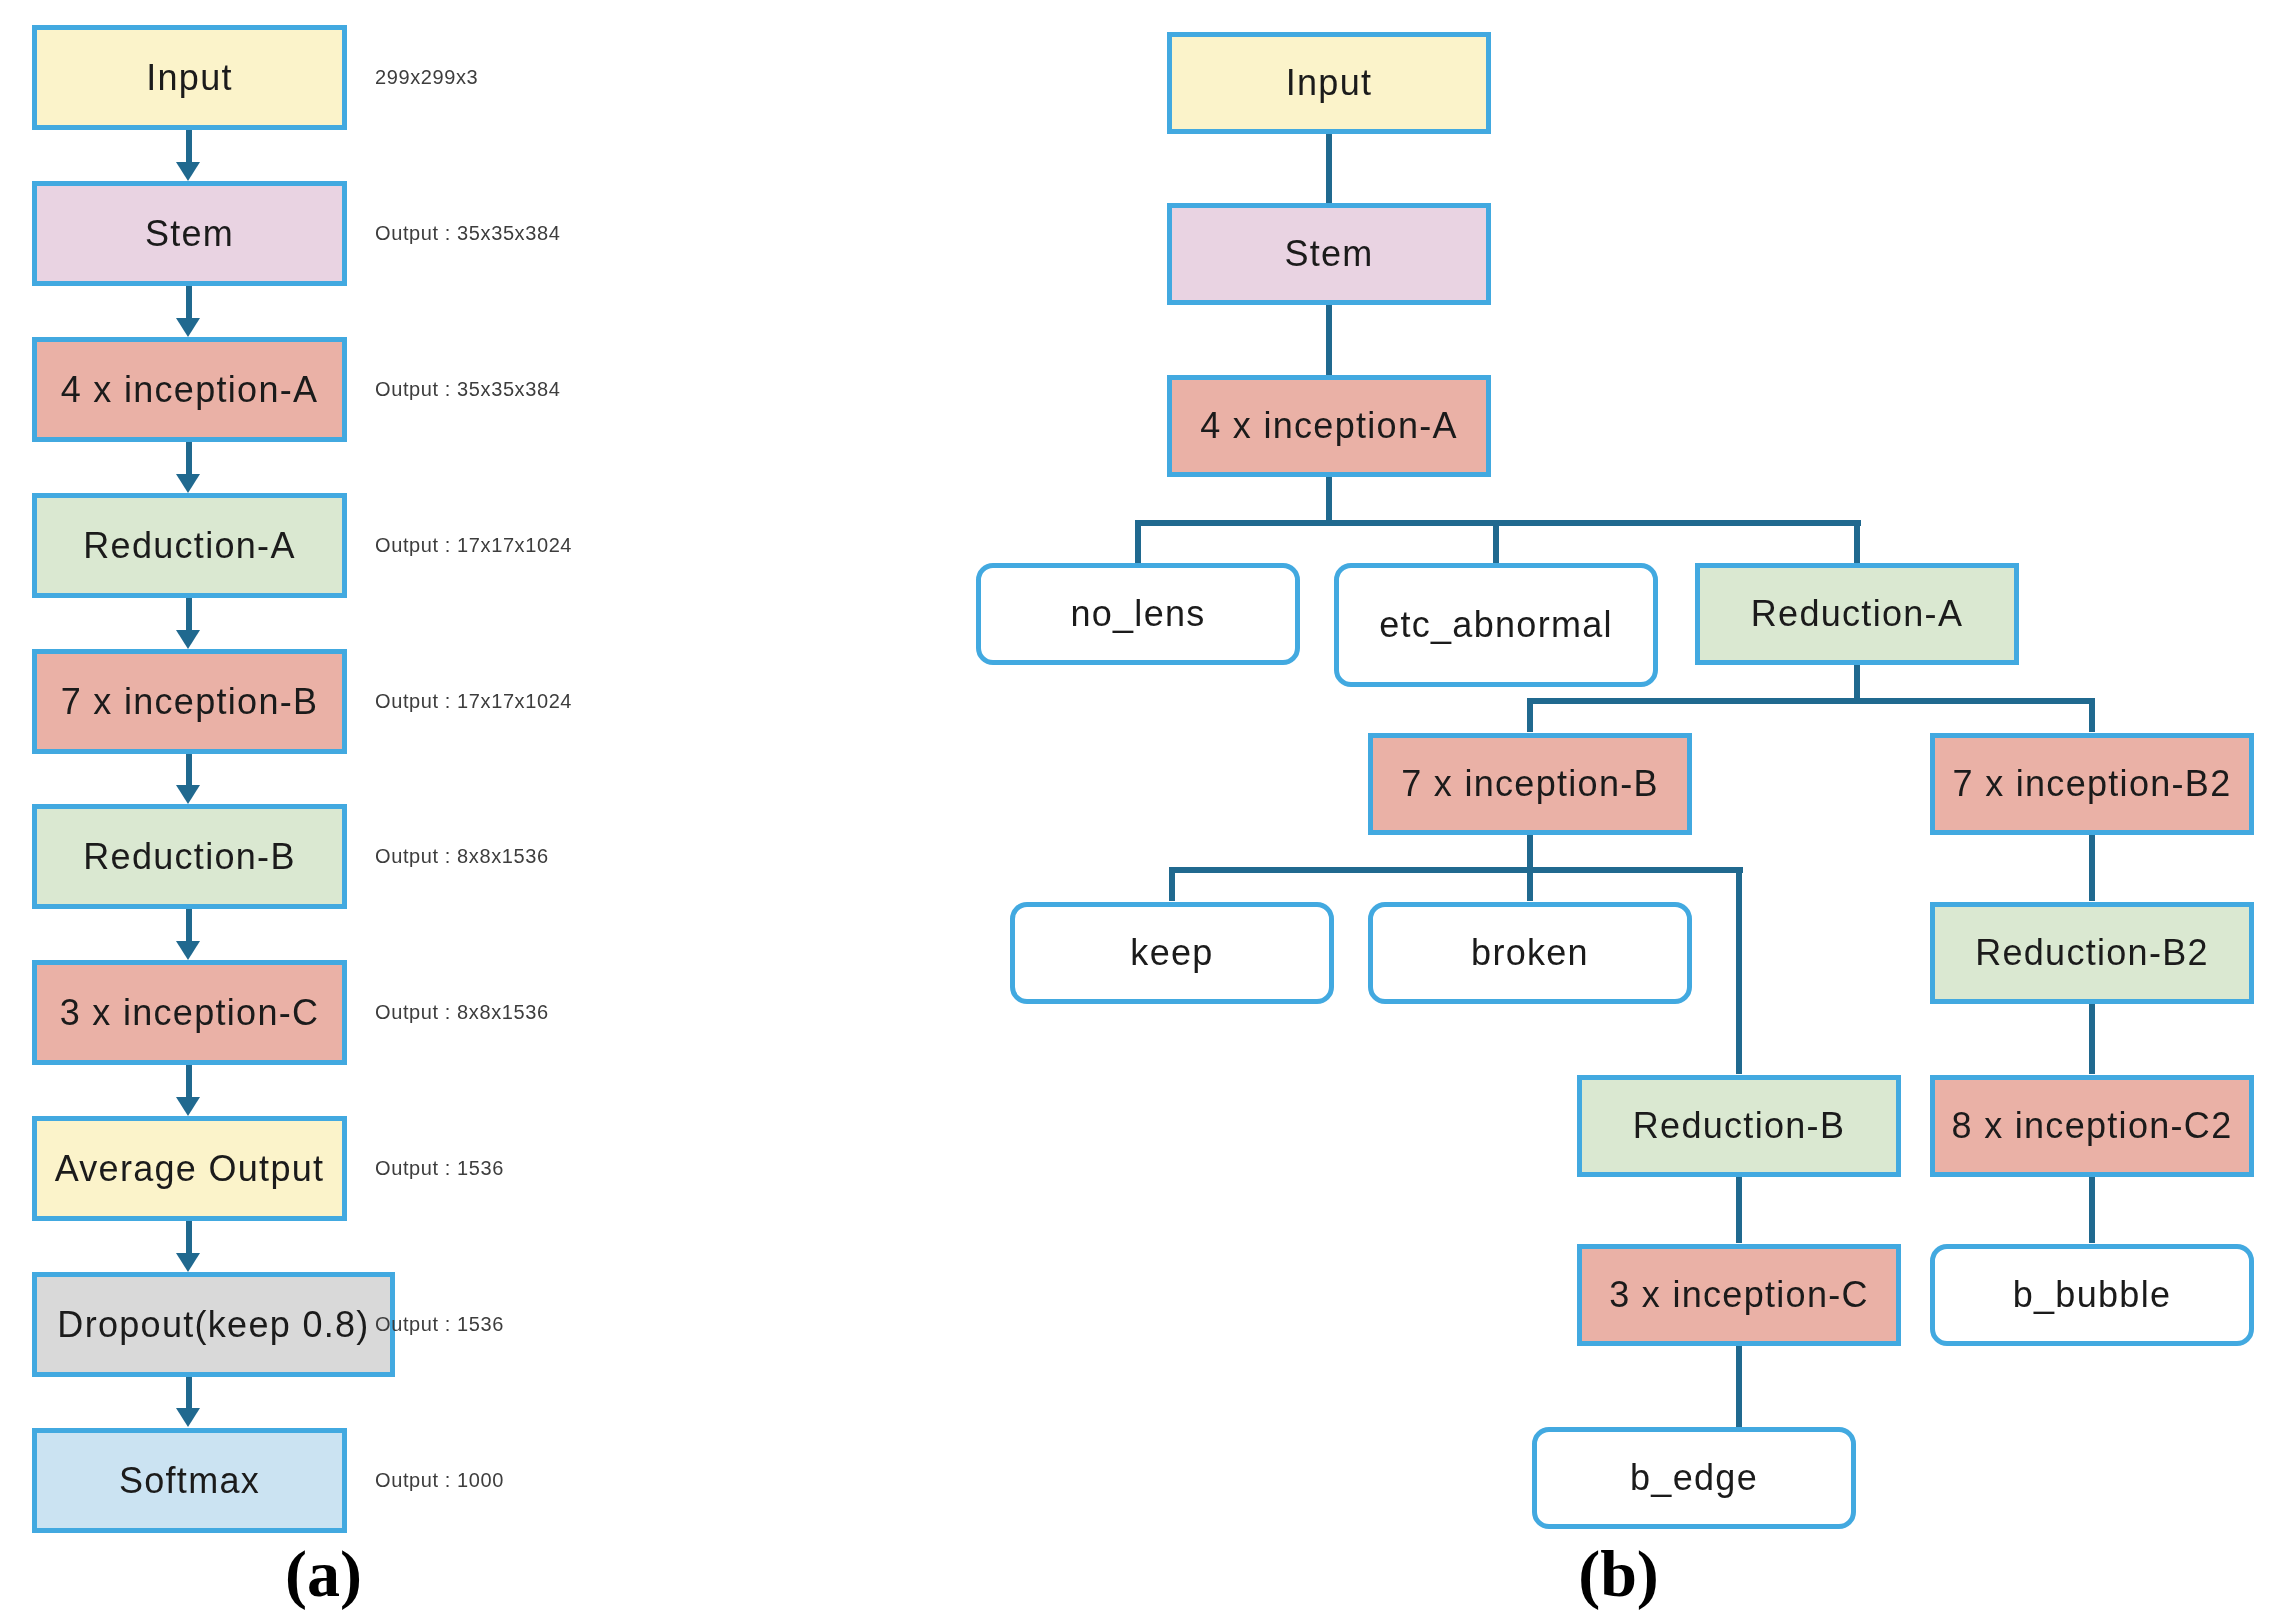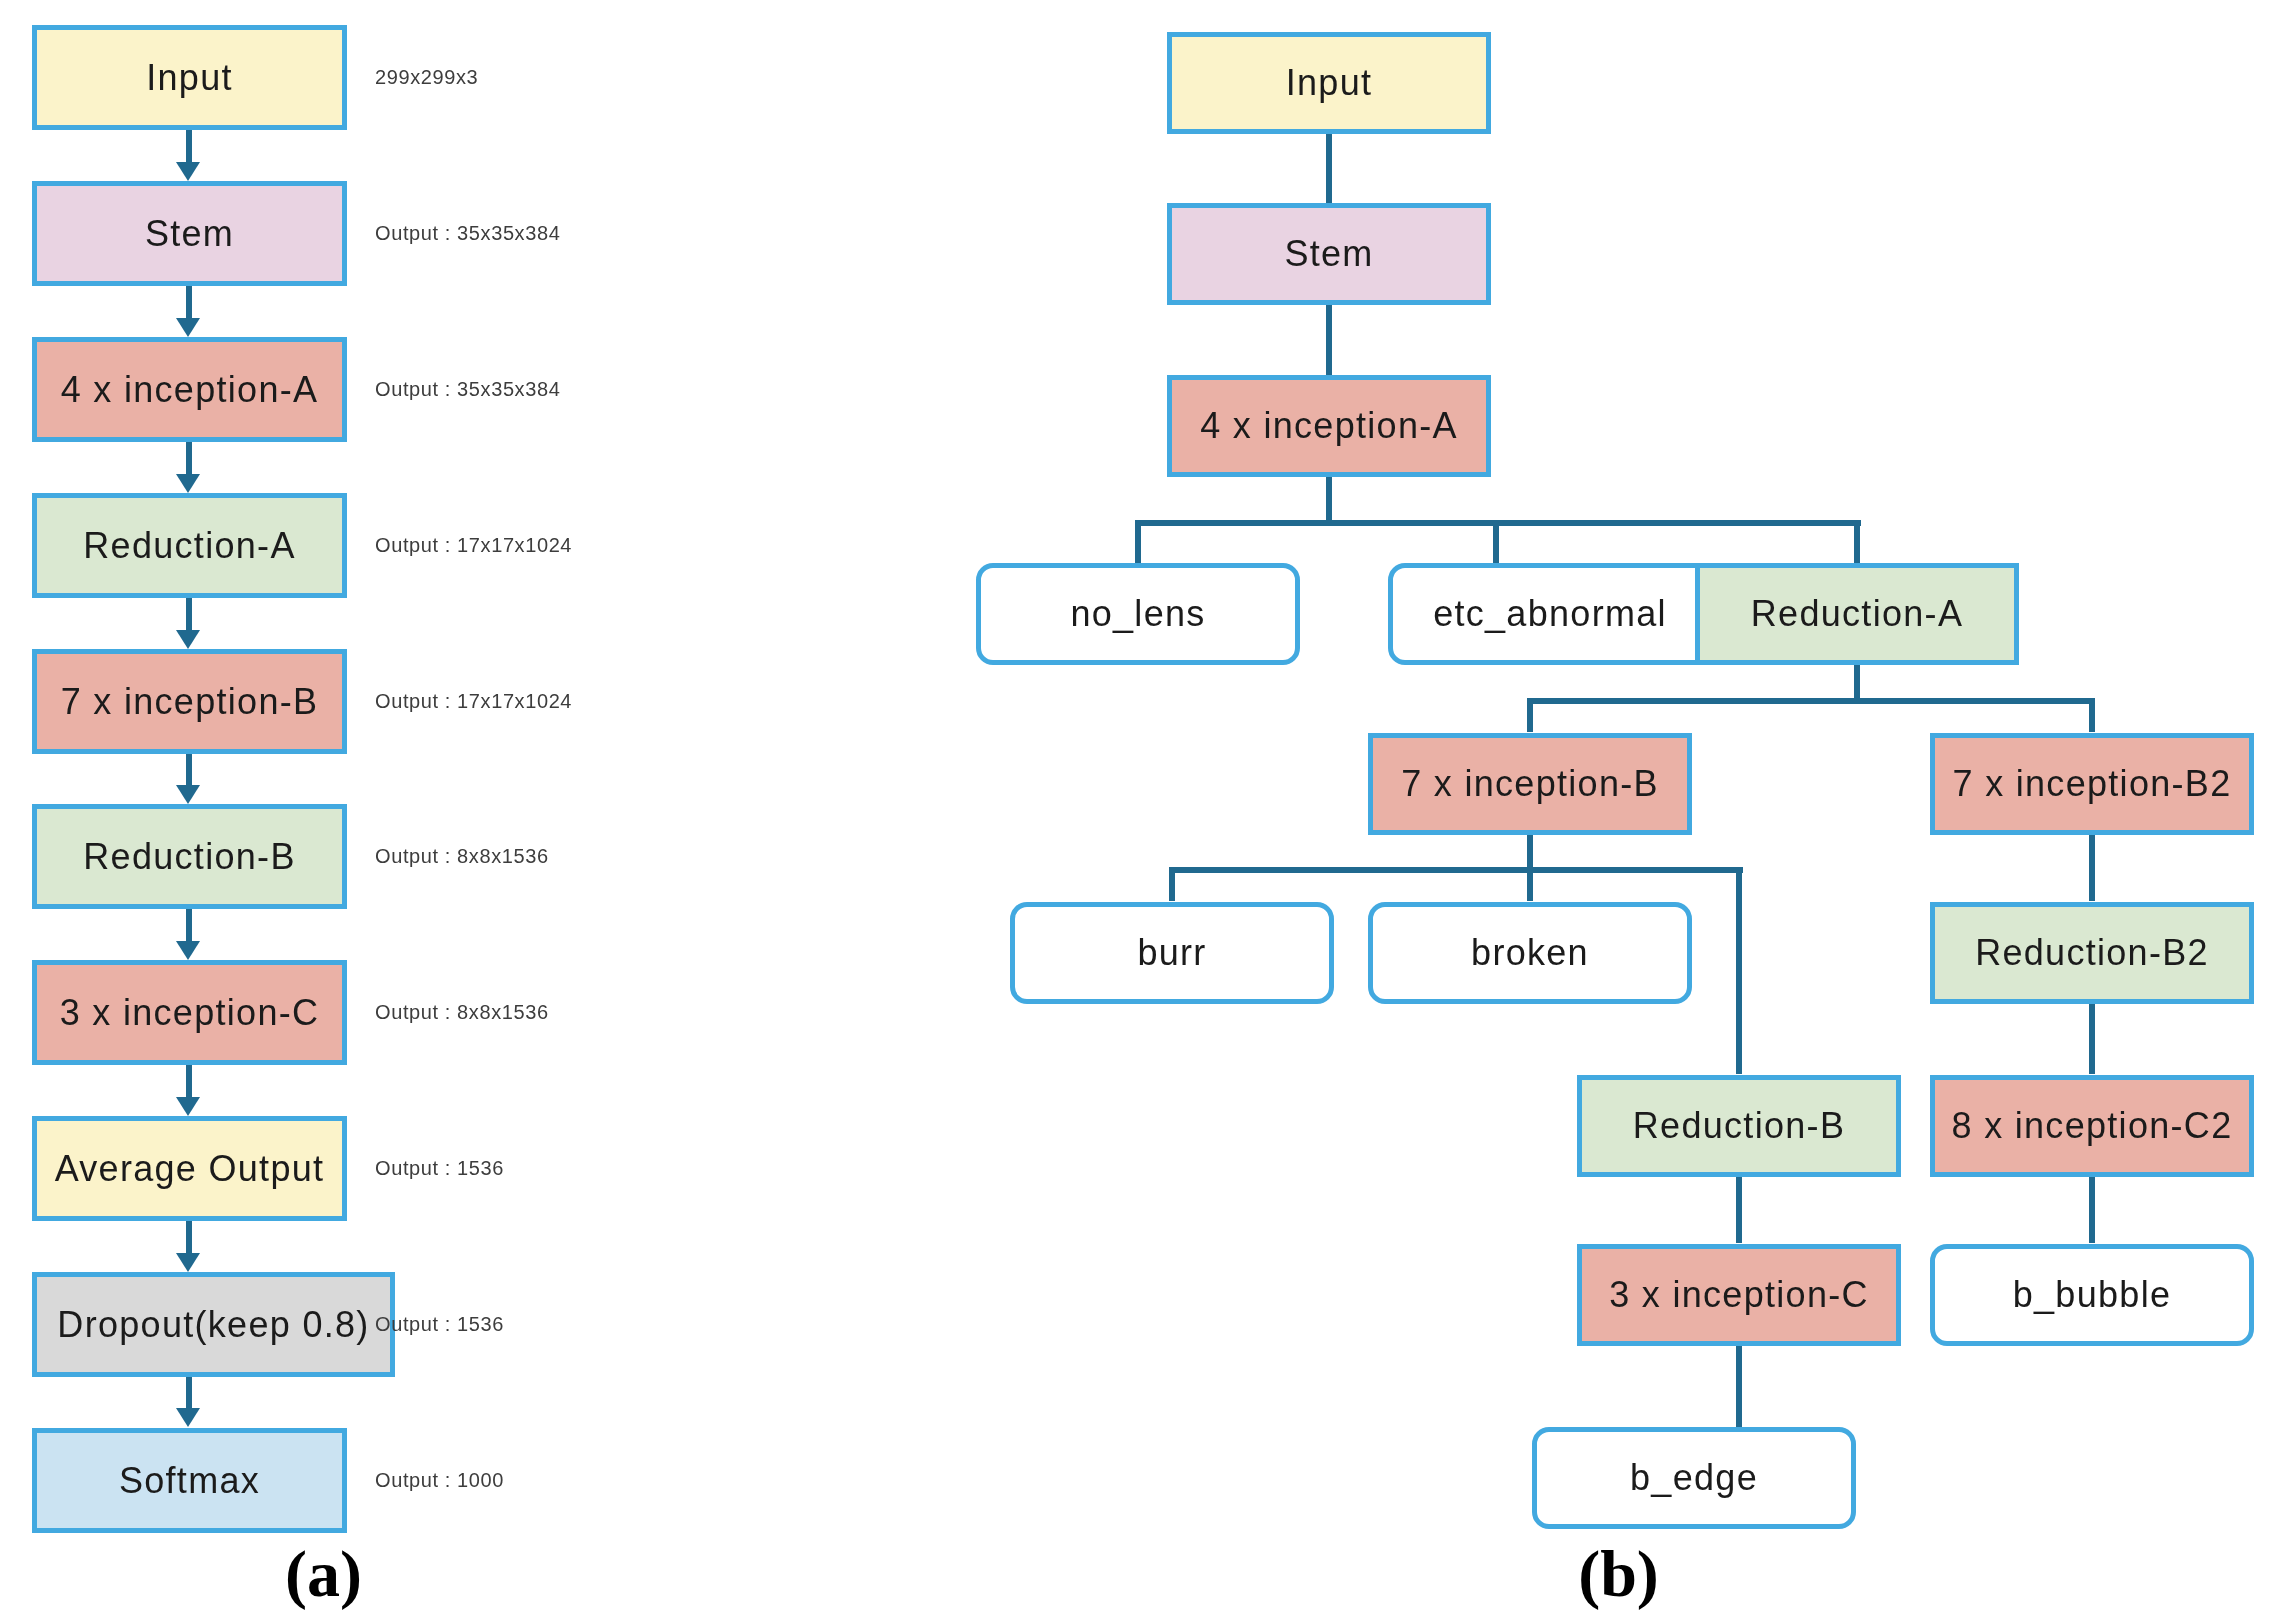--- a/index.html
+++ b/index.html
@@ -156,36 +156,36 @@
     <div class="node c-pink" style="left:1167px;top:203px;width:324px;height:102px">
       <span>Stem</span>
     </div>
     <div class="node c-salmon" style="left:1167px;top:375px;width:324px;height:102px">
       <span>4 x inception-A</span>
     </div>
 
     <div class="node c-white" style="left:976px;top:563px;width:324px;height:102px">
       <span>no_lens</span>
     </div>
-    <div class="node c-white" style="left:1388px;top:563px;width:324px;height:102px">
+    <div class="node c-white" style="left:1334px;top:563px;width:324px;height:124px">
       <span>etc_abnormal</span>
     </div>
     <div class="node c-green" style="left:1695px;top:563px;width:324px;height:102px">
       <span>Reduction-A</span>
     </div>
 
     <div class="node c-salmon" style="left:1368px;top:733px;width:324px;height:102px">
       <span>7 x inception-B</span>
     </div>
     <div class="node c-salmon" style="left:1930px;top:733px;width:324px;height:102px">
       <span>7 x inception-B2</span>
     </div>
 
     <div class="node c-white" style="left:1010px;top:902px;width:324px;height:102px">
-      <span>burr</span>
+      <span>keep</span>
     </div>
     <div class="node c-white" style="left:1368px;top:902px;width:324px;height:102px">
       <span>broken</span>
     </div>
     <div class="node c-green" style="left:1930px;top:902px;width:324px;height:102px">
       <span>Reduction-B2</span>
     </div>
 
     <div class="node c-green" style="left:1577px;top:1075px;width:324px;height:102px">
       <span>Reduction-B</span>

